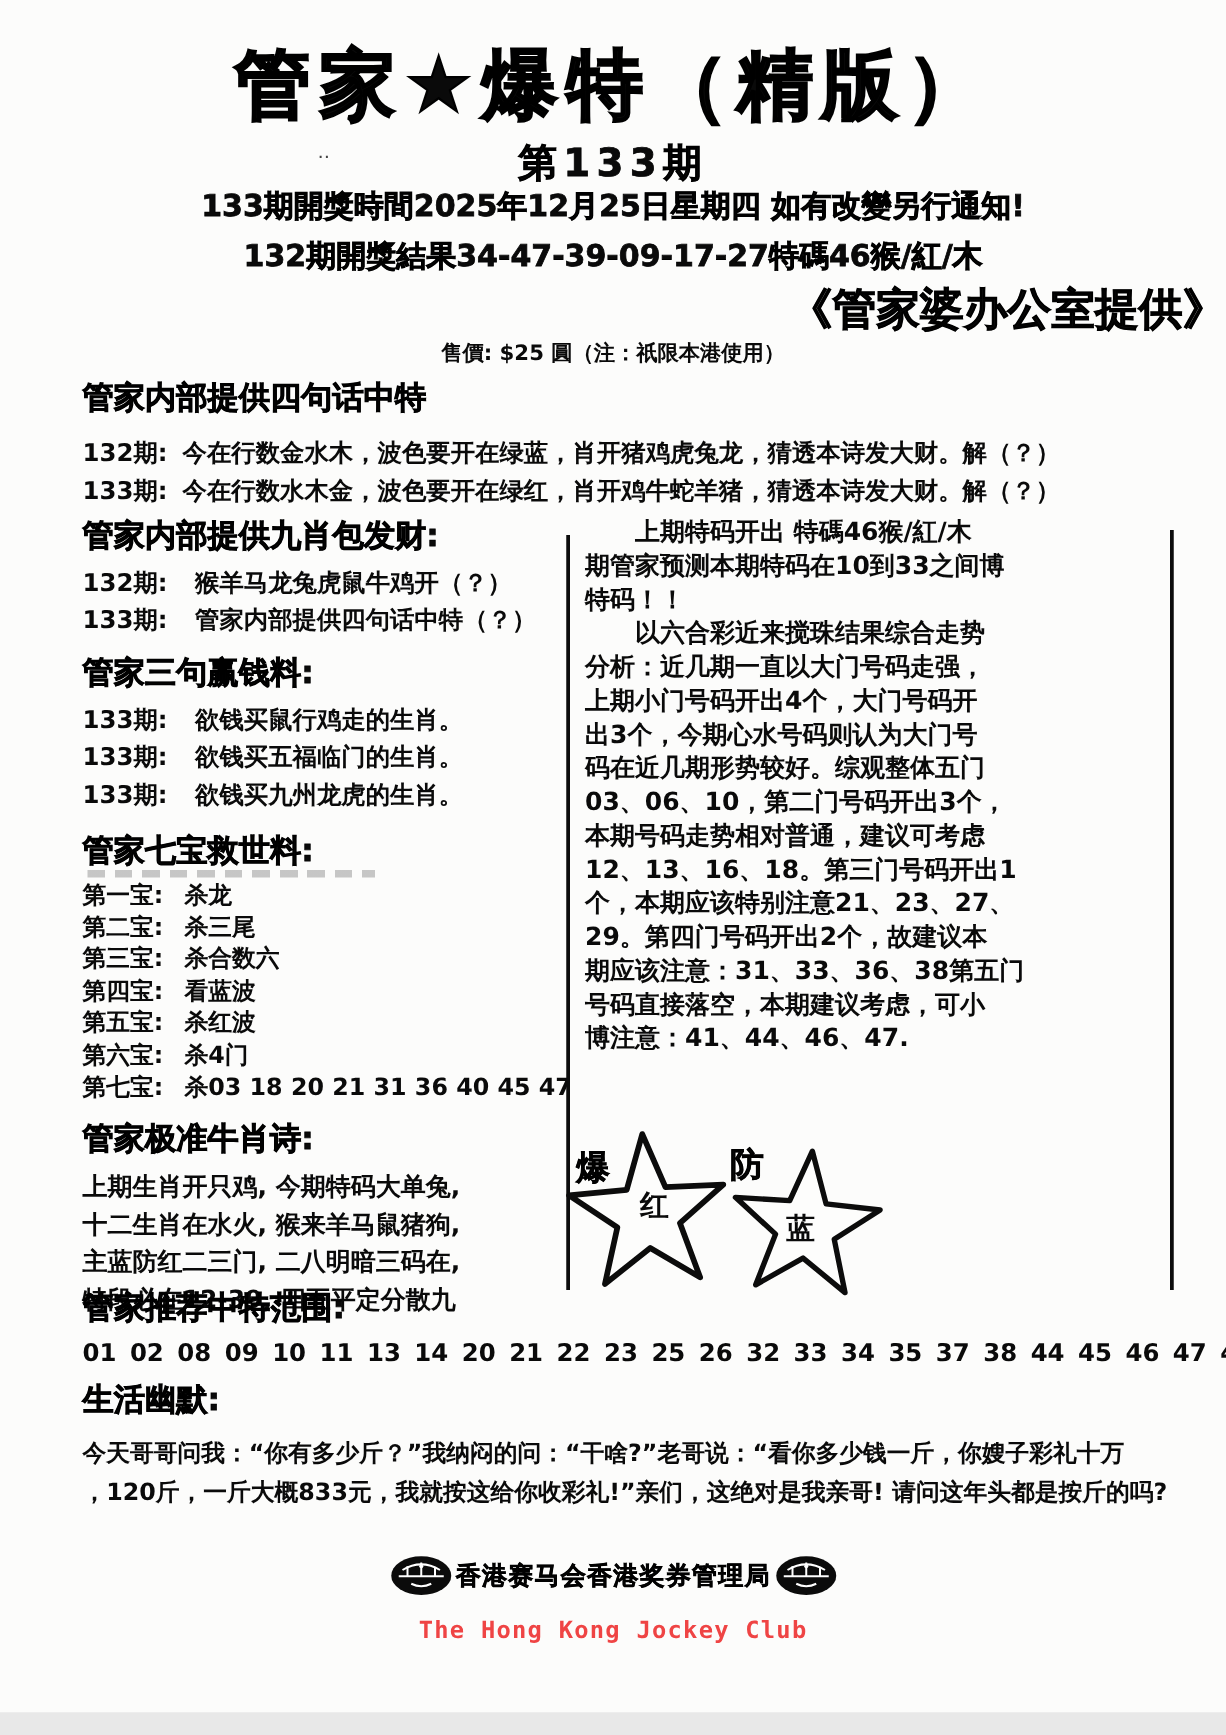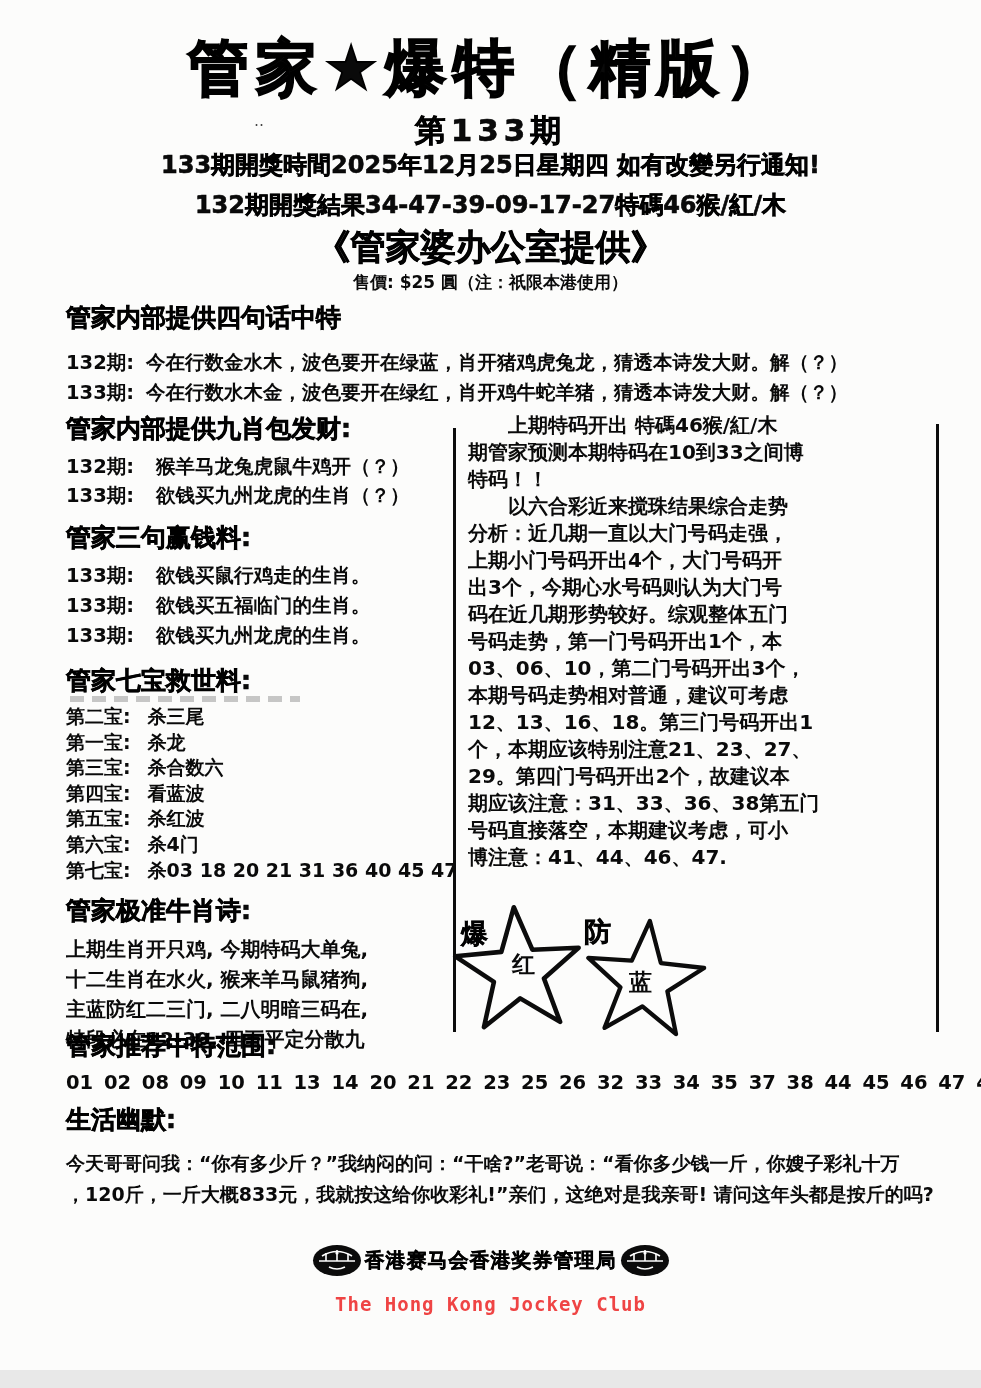--- a/index.html
+++ b/index.html
@@ -7,21 +7,21 @@
         font-family:"DejaVu Sans",sans-serif;color:#0a0a0a;overflow:hidden;}
   .abs{position:absolute;}
   .ctr{left:0;right:0;text-align:center;}
   .nw{white-space:nowrap;}
 
   .title{top:28px;font-size:61px;font-weight:900;letter-spacing:7px;-webkit-text-stroke:1.8px #000;}
   .issue{top:110px;font-size:31px;font-weight:900;letter-spacing:5px;-webkit-text-stroke:.6px #000;}
   .artifact{left:254px;top:112px;font-size:15px;color:#444;letter-spacing:2px;}
   .notice1{top:149px;font-size:24px;font-weight:800;-webkit-text-stroke:.6px #000;}
   .notice2{top:189px;font-size:24px;font-weight:800;-webkit-text-stroke:.6px #000;}
-  .provider{top:224px;font-size:35px;font-weight:900;-webkit-text-stroke:.7px #000;}
+  .provider{top:224px;font-size:35px;font-weight:900;text-align:right;-webkit-text-stroke:.7px #000;}
   .price{top:271px;font-size:17px;font-weight:800;}
 
   .sec-head{font-size:25px;font-weight:900;-webkit-text-stroke:.6px #000;white-space:nowrap;}
   .row{display:flex;white-space:nowrap;font-size:19.5px;font-weight:700;}
   .row .lbl{flex:none;}
 
   #sec-four{left:66px;top:301px;width:872px;}
   #sec-four .sec-head{margin-bottom:14px;}
   #sec-four .row{line-height:30px;}
   #sec-four .lbl{margin-right:12px;}
@@ -90,21 +90,21 @@
 
   <div class="abs" id="left-col">
     <div class="sec-head">管家内部提供九肖包发财:</div>
     <div class="rows-nine">
       <div class="row">
         <span class="lbl">132期:</span>
         <span>猴羊马龙兔虎鼠牛鸡开（？）</span>
       </div>
       <div class="row">
         <span class="lbl">133期:</span>
-        <span>欲钱买九州龙虎的生肖（？）</span>
+        <span>管家内部提供四句话中特（？）</span>
       </div>
     </div>
 
     <div class="sec-head h-three">管家三句赢钱料:</div>
     <div class="rows-three">
       <div class="row">
         <span class="lbl">133期:</span>
         <span>欲钱买鼠行鸡走的生肖。</span>
       </div>
       <div class="row">
@@ -116,26 +116,26 @@
         <span>欲钱买九州龙虎的生肖。</span>
       </div>
     </div>
 
     <div class="sec-head h-seven">
       <span>管家七宝救世料:</span>
       <span class="smudge"></span>
     </div>
     <div class="rows-seven">
       <div class="row">
+        <span class="lbl">第一宝:</span>
+        <span>杀龙</span>
+      </div>
+      <div class="row">
         <span class="lbl">第二宝:</span>
         <span>杀三尾</span>
-      </div>
-      <div class="row">
-        <span class="lbl">第一宝:</span>
-        <span>杀龙</span>
       </div>
       <div class="row">
         <span class="lbl">第三宝:</span>
         <span>杀合数六</span>
       </div>
       <div class="row">
         <span class="lbl">第四宝:</span>
         <span>看蓝波</span>
       </div>
       <div class="row">
@@ -166,21 +166,20 @@
 
   <div class="abs" id="right-col">
     <div class="ana-line">　　上期特码开出 特碼46猴/紅/木</div>
     <div class="ana-line">期管家预测本期特码在10到33之间博</div>
     <div class="ana-line">特码！！</div>
     <div class="ana-line">　　以六合彩近来搅珠结果综合走势</div>
     <div class="ana-line">分析：近几期一直以大门号码走强，</div>
     <div class="ana-line">上期小门号码开出4个，大门号码开</div>
     <div class="ana-line">出3个，今期心水号码则认为大门号</div>
     <div class="ana-line">码在近几期形势较好。综观整体五门</div>
-    <div class="ana-line">号码走势，第一门号码开出1个，本</div>
     <div class="ana-line">03、06、10，第二门号码开出3个，</div>
     <div class="ana-line">本期号码走势相对普通，建议可考虑</div>
     <div class="ana-line">12、13、16、18。第三门号码开出1</div>
     <div class="ana-line">个，本期应该特别注意21、23、27、</div>
     <div class="ana-line">29。第四门号码开出2个，故建议本</div>
     <div class="ana-line">期应该注意：31、33、36、38第五门</div>
     <div class="ana-line">号码直接落空，本期建议考虑，可小</div>
     <div class="ana-line">博注意：41、44、46、47.</div>
   </div>
 

